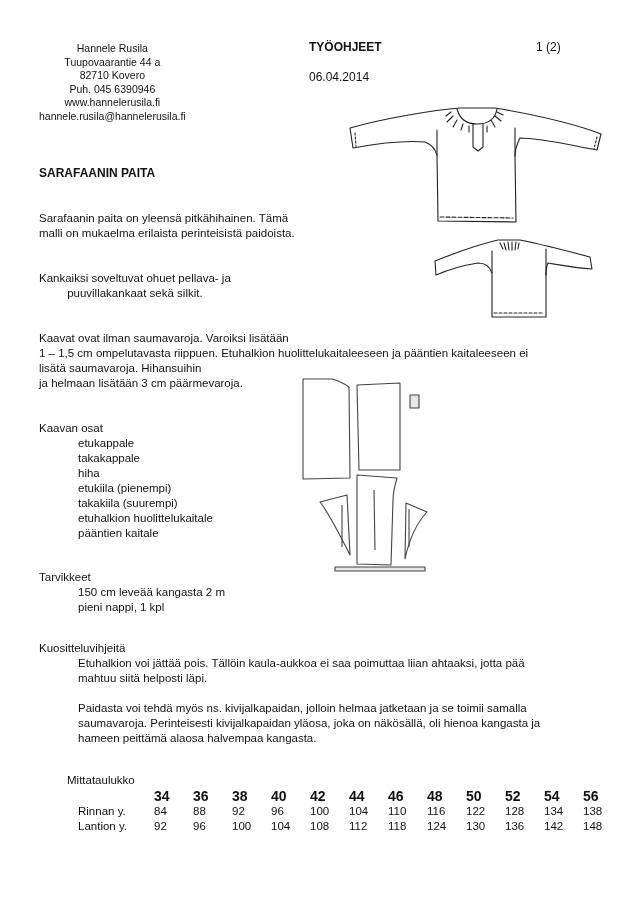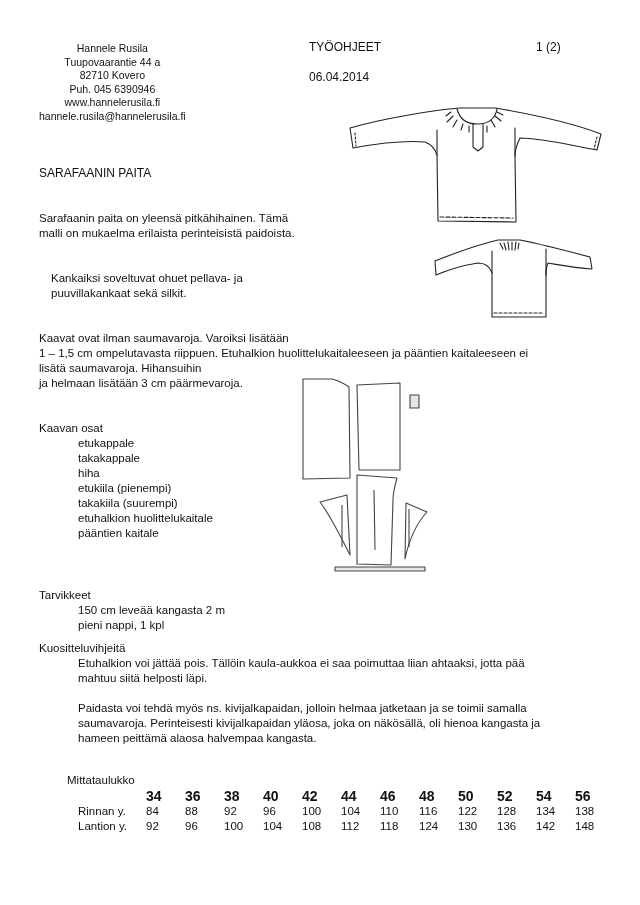--- a/index.html
+++ b/index.html
@@ -1,39 +1,39 @@
 <!DOCTYPE html>
 <html><head>
   <meta charset="utf-8">
   <style>
     * { margin: 0; padding: 0; box-sizing: border-box; }
     html, body { width: 640px; height: 905px; background: #ffffff; overflow: hidden; }
     body { position: relative; font-family: "Liberation Sans", sans-serif; color: #111111; font-size: 11.5px; line-height: 15px; }
     .abs { position: absolute; }
-    .bold { font-weight: normal; }
+    .bold { font-weight: bold; }
     .line { display: block; white-space: nowrap; }
     .indent { padding-left: 39px; }
     .hdr-left { left: 39px; top: 42px; font-size: 10.5px; line-height: 13.6px; text-align: center; }
     .hdr-title { left: 309px; top: 40px; font-size: 12px; }
     .hdr-page { left: 536px; top: 40px; font-size: 12px; }
     .hdr-date { left: 309px; top: 70px; font-size: 12px; }
     .title { left: 39px; top: 166px; font-size: 12px; }
     .p1 { left: 39px; top: 211px; }
-    .p2 { left: 51px; top: 271px; }
+    .p2 { left: 39px; top: 271px; text-align: center; }
     .p3 { left: 39px; top: 331px; }
     .parts { left: 39px; top: 421px; }
-    .supplies { left: 39px; top: 588px; }
+    .supplies { left: 39px; top: 570px; }
     .tips { left: 39px; top: 641px; }
     .tips .para { padding-left: 39px; }
     .tips .gap { height: 15px; }
     .table-title { left: 39px; top: 773px; padding-left: 28px; }
     table.sizes { position: absolute; left: 78px; top: 789px; border-collapse: collapse; font-size: 11.5px; line-height: 15px; }
     table.sizes td, table.sizes th { padding: 0; text-align: left; white-space: nowrap; }
     table.sizes th { font-weight: bold; font-size: 14px; }
-    table.sizes td.lbl { width: 68px; }
+    table.sizes td.lbl { width: 76px; }
     table.sizes td.num, table.sizes th.num { width: 39px; }
     svg.drawing { position: absolute; }
   </style>
 </head>
 <body>
 
 <div class="abs hdr-left">
   <span class="line">Hannele Rusila</span>
   <span class="line">Tuupovaarantie 44 a</span>
   <span class="line">82710 Kovero</span>

